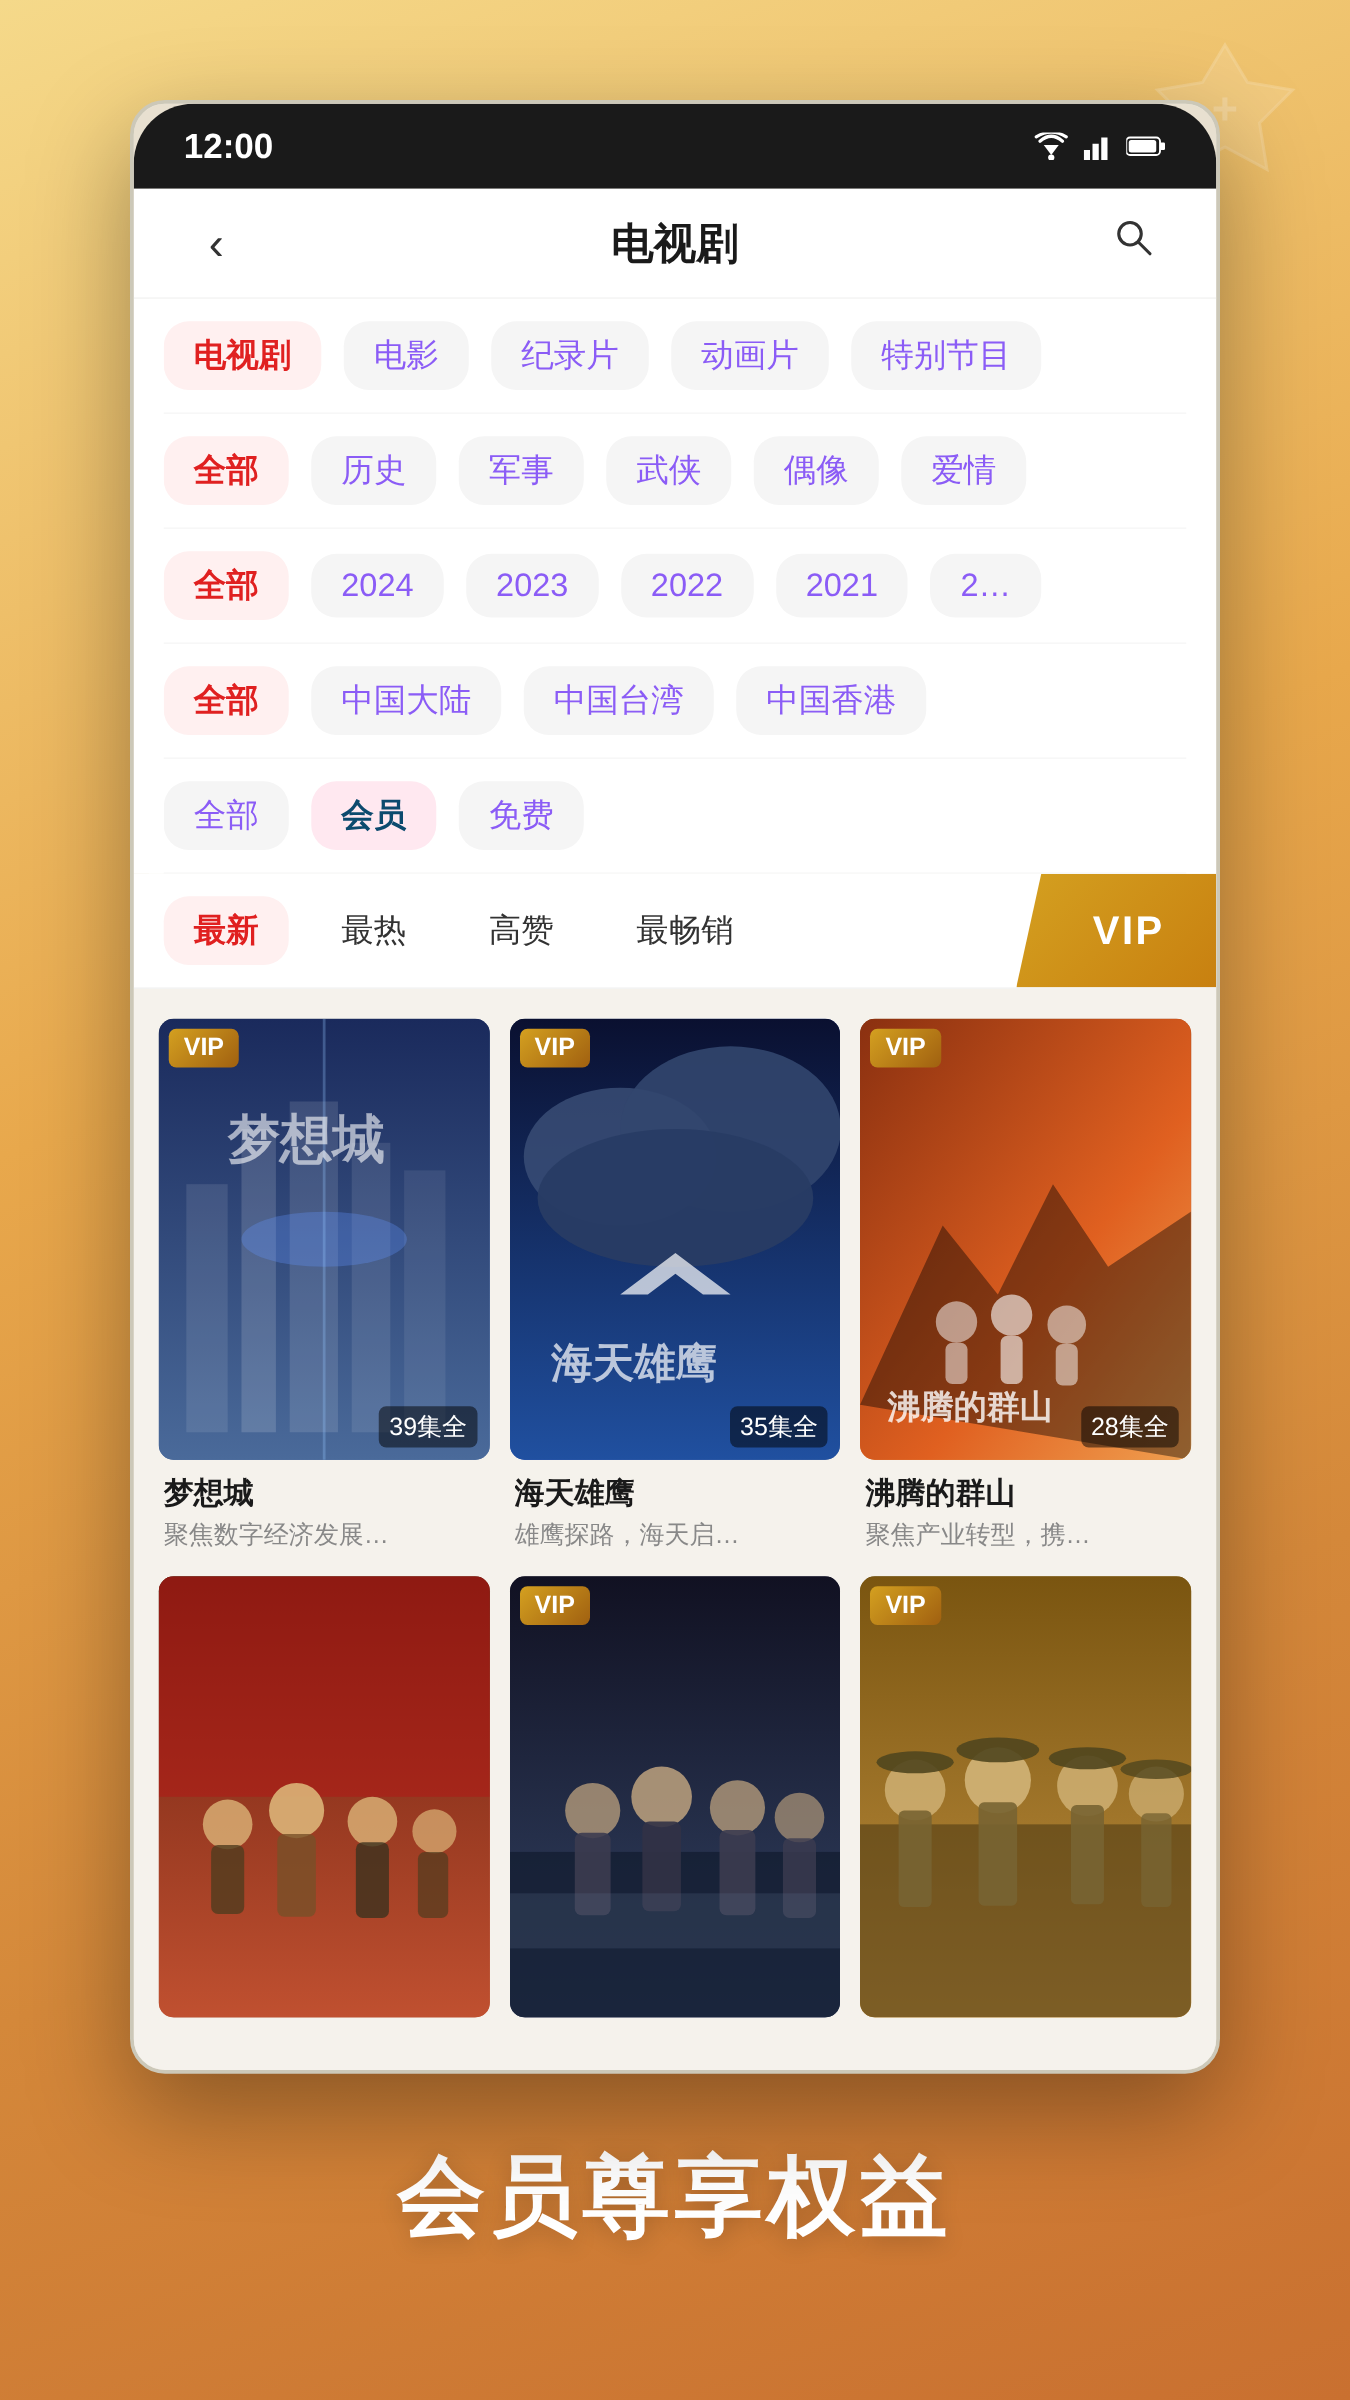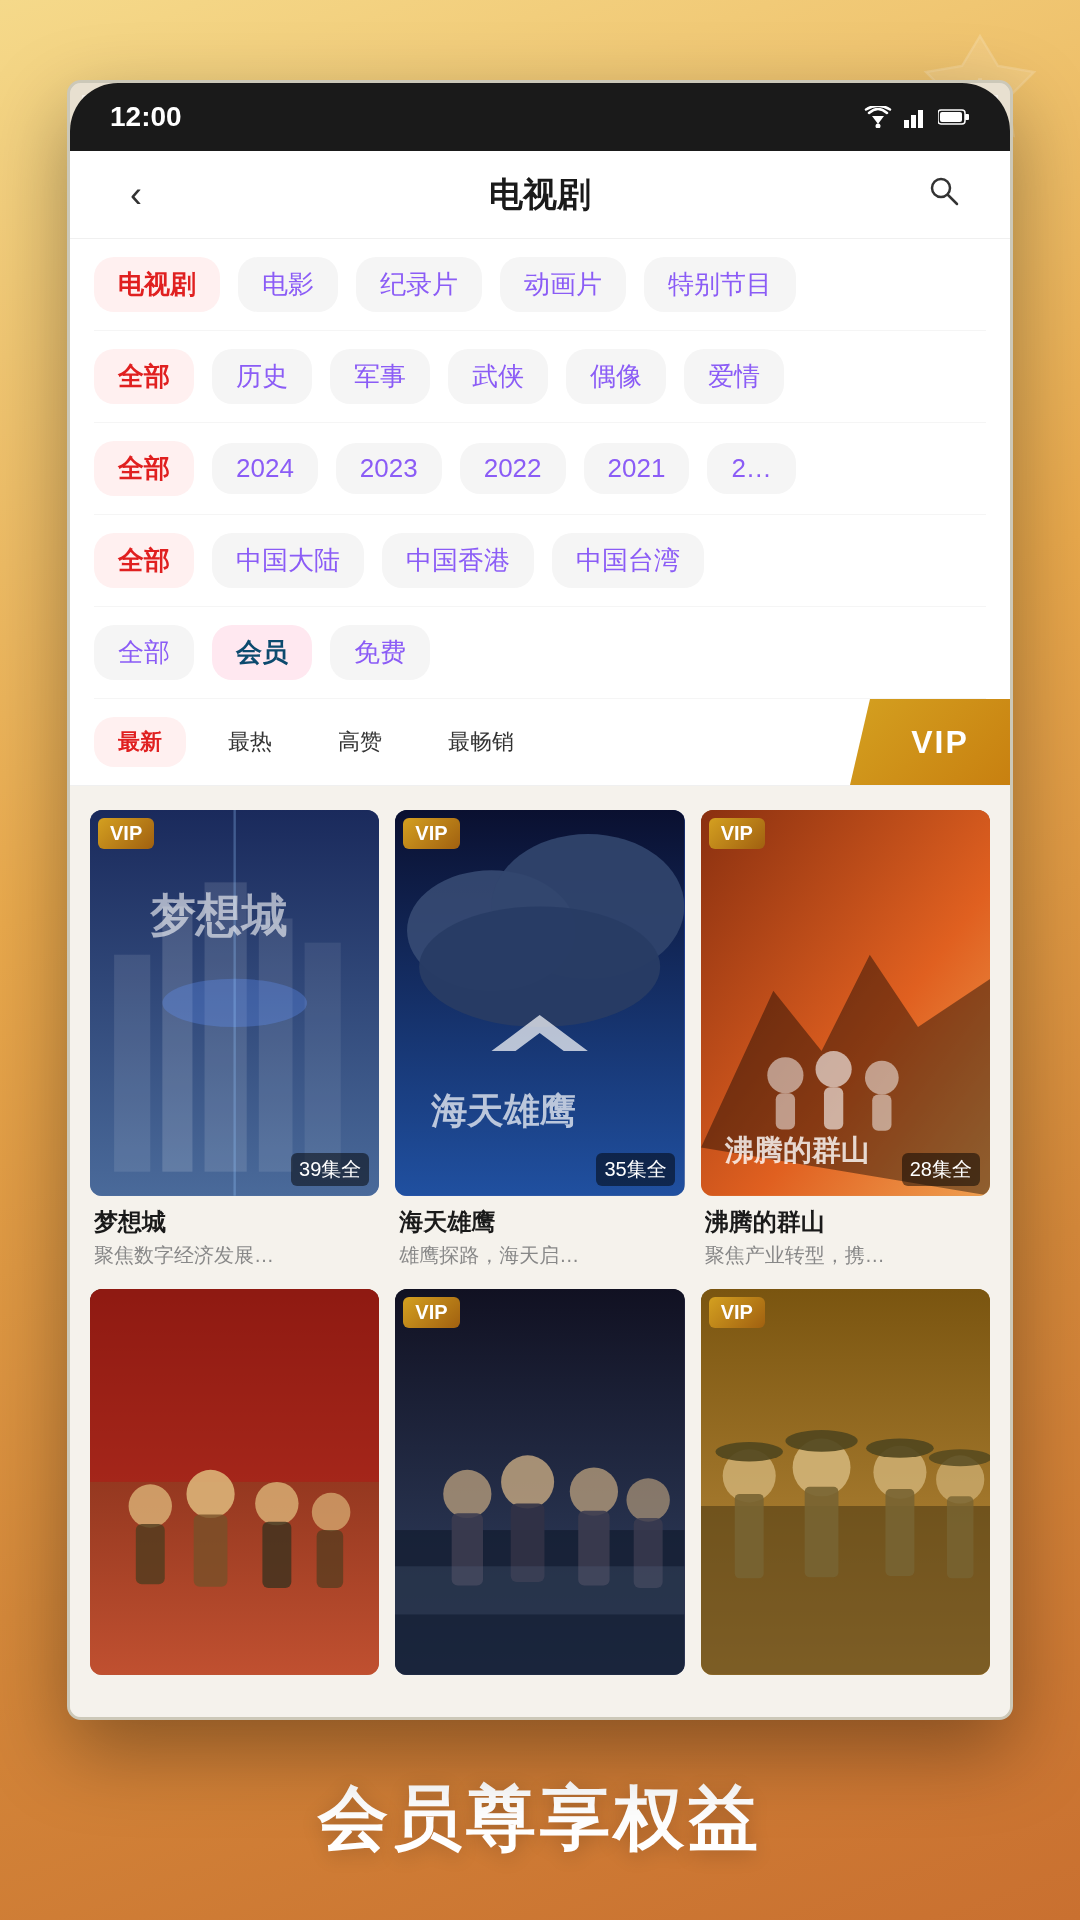--- a/index.html
+++ b/index.html
@@ -23,24 +23,24 @@
       right: 40px;
       width: 120px;
       height: 120px;
       opacity: 0.5;
     }
     .top-logo svg { width: 100%; height: 100%; }
 
     
     .phone-frame {
       position: relative;
-      width: 946px;
+      width: 872px;
       margin-top: 80px;
       background: #f5f0e8;
-      border-radius: 14px;
+      border-radius: 28px;
       box-shadow: 0 30px 80px rgba(0,0,0,0.35), inset 0 0 0 12px #e8e0d0;
       overflow: hidden;
       border: 3px solid #ccc8b8;
     }
 
     
     .status-bar {
       background: #1a1a1a;
       height: 68px;
       display: flex;
@@ -130,21 +130,21 @@
       align-items: center;
       padding: 18px 24px;
       gap: 18px;
       background: white;
       position: relative;
       border-bottom: 1px solid #f0f0f0;
     }
     .sort-tag {
       padding: 10px 24px;
       border-radius: 20px;
-      font-size: 22px;
+      font-size: 26px;
       color: #333;
       cursor: pointer;
       background: transparent;
     }
     .sort-tag.active-red {
       background: #fff0f0;
       color: #e02020;
       font-weight: 600;
     }
     .vip-fold {
@@ -351,22 +351,22 @@
       <div class="filter-tag">2024</div>
       <div class="filter-tag">2023</div>
       <div class="filter-tag">2022</div>
       <div class="filter-tag">2021</div>
       <div class="filter-tag">2…</div>
     </div>
 
     <div class="filter-row">
       <div class="filter-tag active-red">全部</div>
       <div class="filter-tag">中国大陆</div>
+      <div class="filter-tag">中国台湾</div>
       <div class="filter-tag">中国香港</div>
-      <div class="filter-tag">中国台湾</div>
     </div>
 
     <div class="filter-row">
       <div class="filter-tag">全部</div>
       <div class="filter-tag active-pink">会员</div>
       <div class="filter-tag">免费</div>
     </div>
   </div>
 
   <div class="sort-row">

